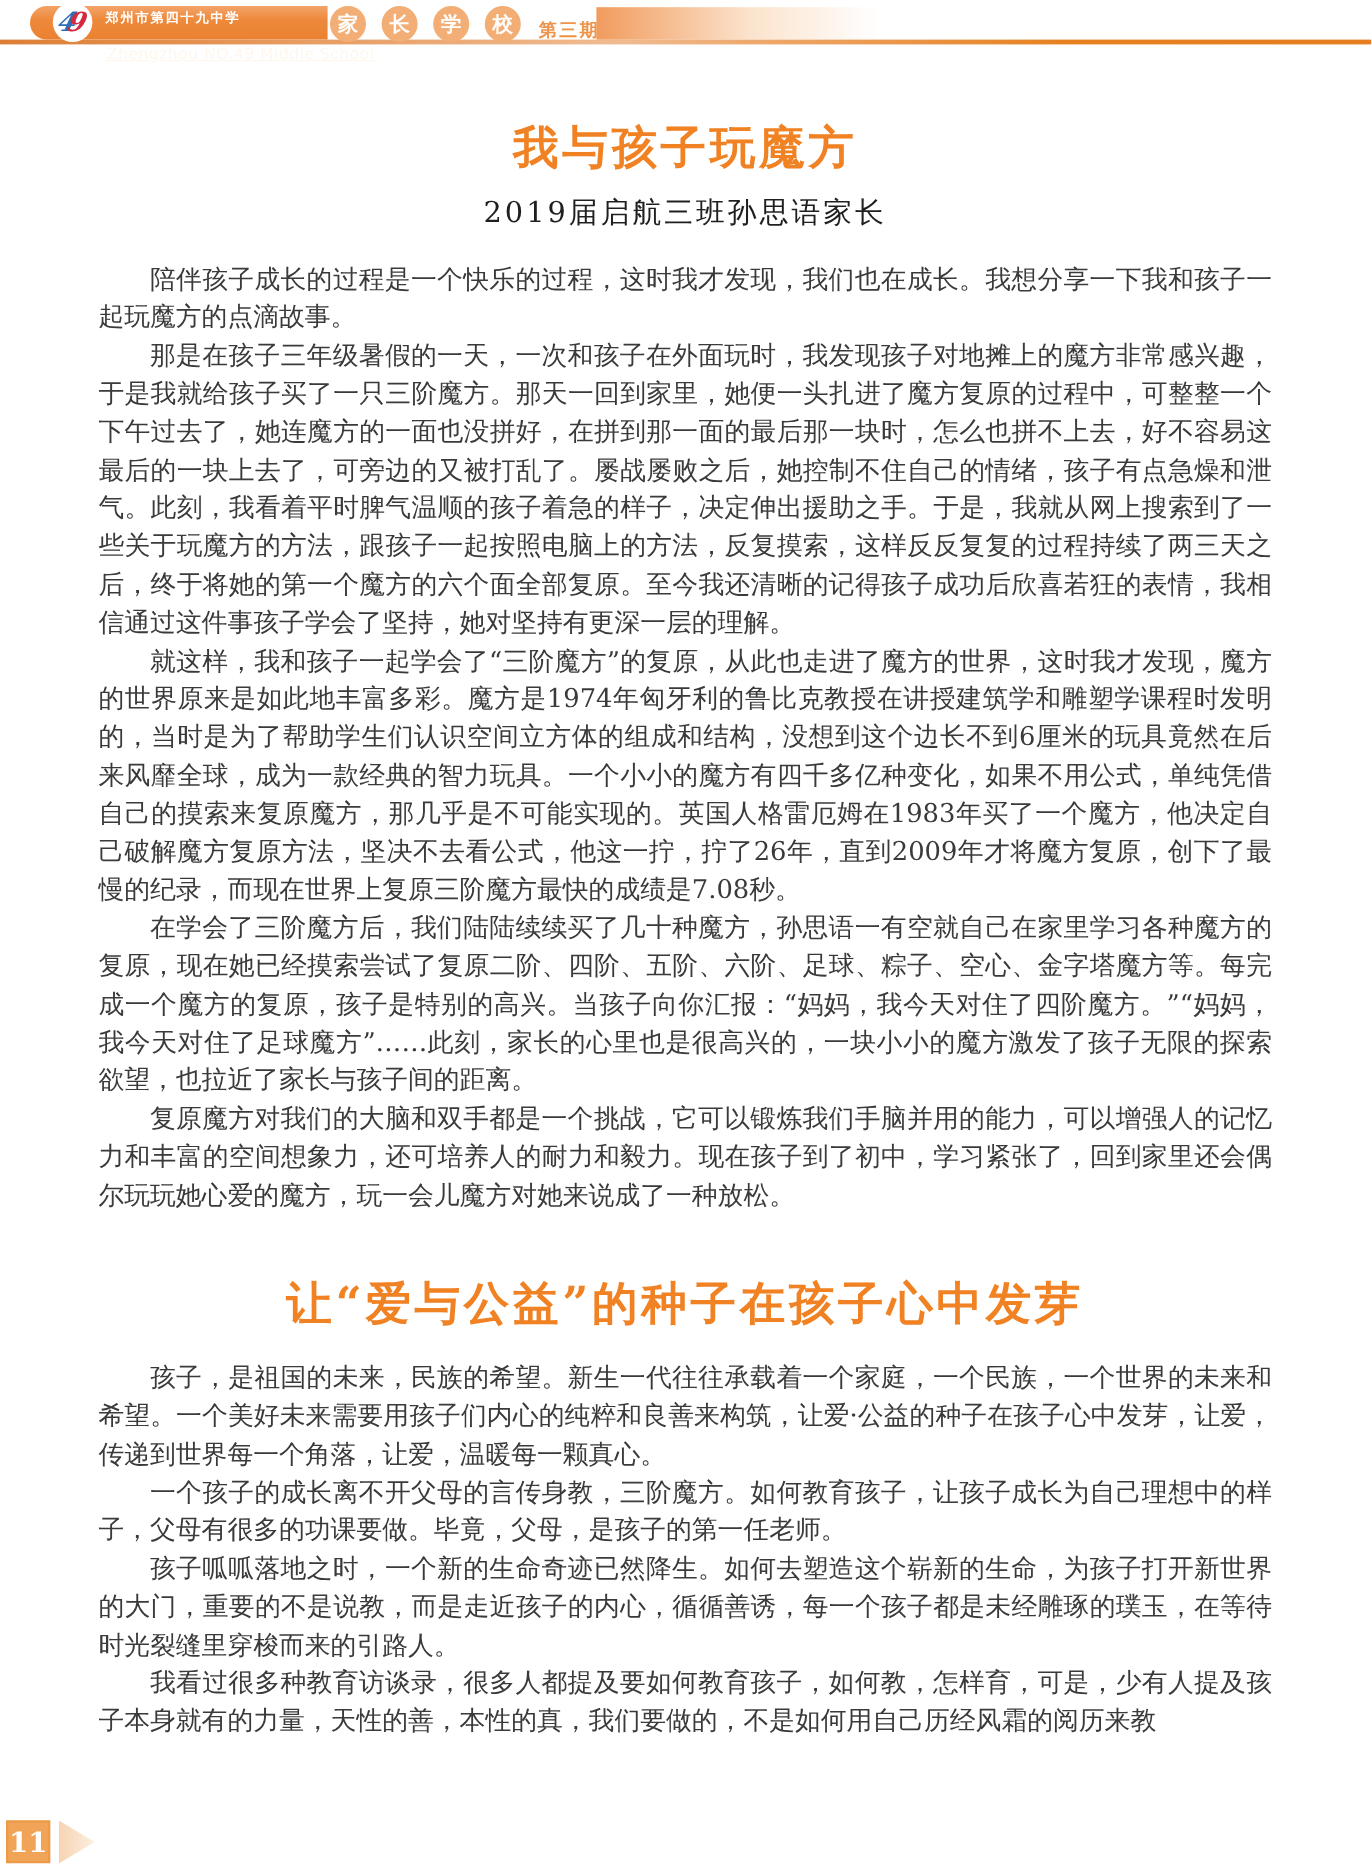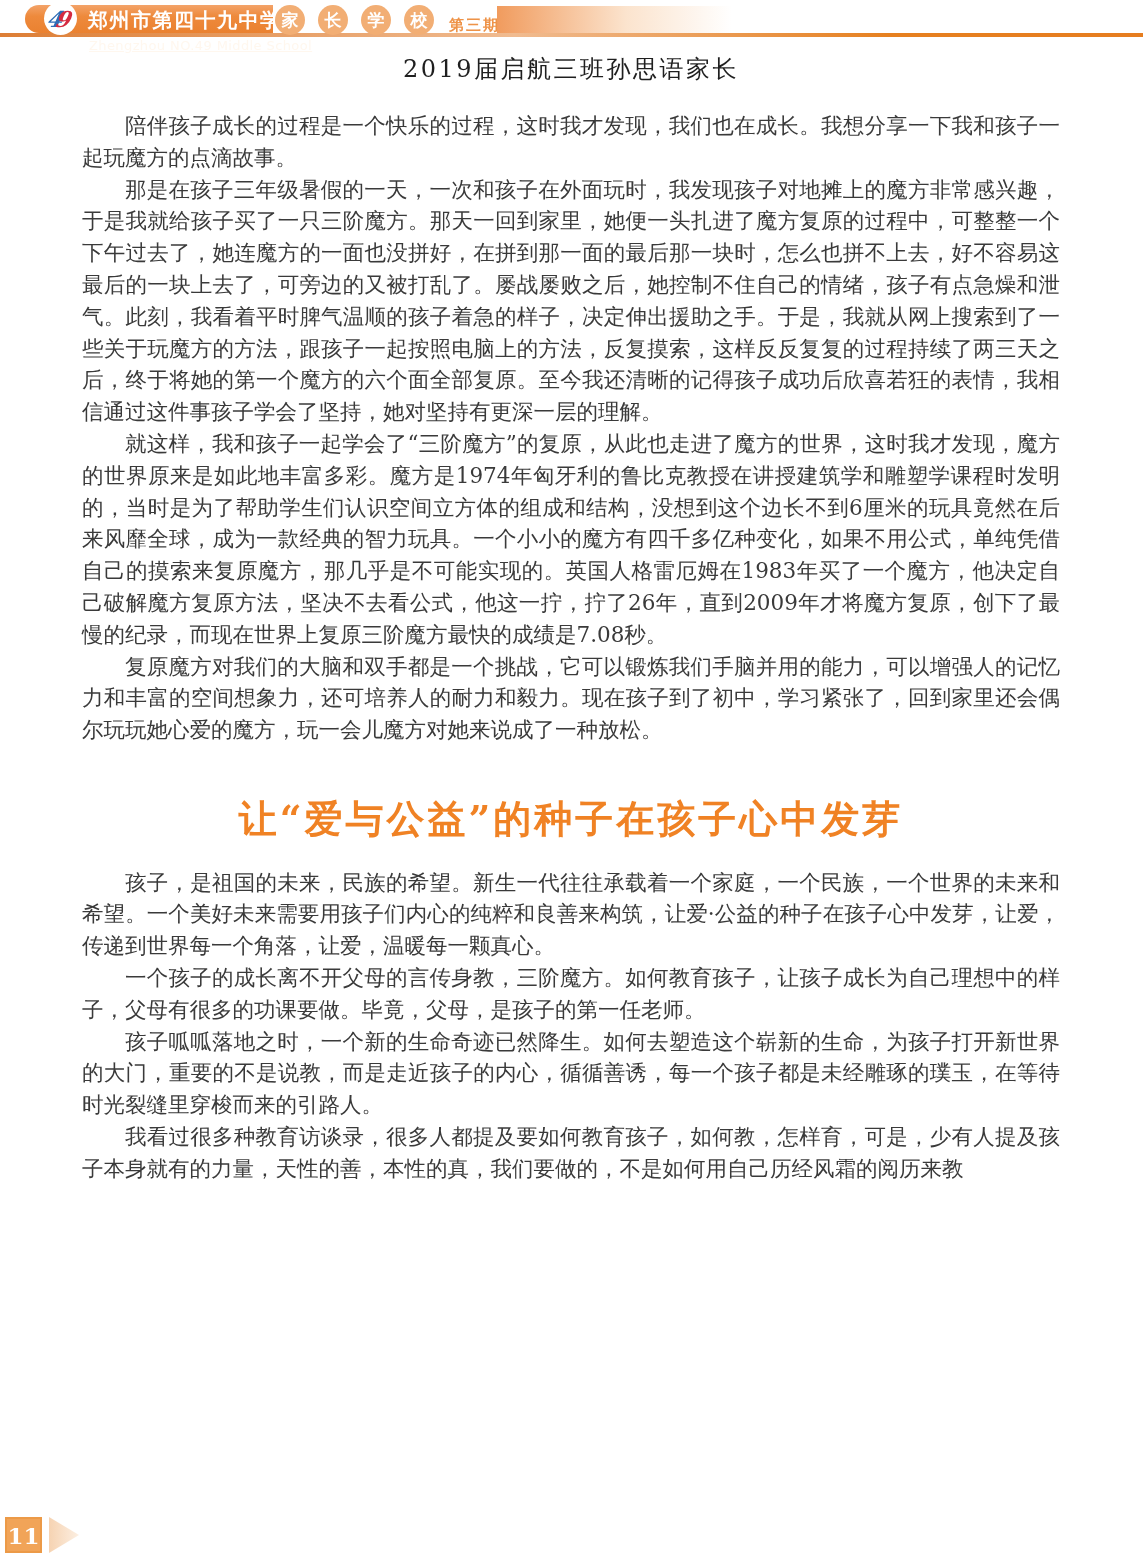--- a/index.html
+++ b/index.html
@@ -26,21 +26,21 @@
     position:absolute; left:44px; top:2px; width:33px; height:33px;
     background:#ffffff; border-radius:50%;
     display:flex; align-items:center; justify-content:center;
     font-style:italic; font-weight:bold; font-size:22px;
     font-family:"DejaVu Serif", serif;
   }
   .logo-digit-4 { color:#2f6db6; margin-right:-8px; transform:skewX(-14deg); }
   .logo-digit-9 { color:#d42a40; transform:skewX(-14deg); }
   .school-cn {
     position:absolute; left:88px; top:7px; color:#ffffff;
-    font-size:20px; font-weight:bold; letter-spacing:1.5px; white-space:nowrap;
+    font-size:11px; font-weight:bold; letter-spacing:1.5px; white-space:nowrap;
   }
   .school-en {
     position:absolute; left:89px; top:38px; color:rgba(255,246,236,0.9);
     font-size:13px; letter-spacing:0.4px; white-space:nowrap;
     font-family:"DejaVu Sans", sans-serif;
     text-decoration:underline;
   }
   .badges {
     position:absolute; left:275px; top:4px; height:32px;
     display:flex; gap:13px; align-items:center;
@@ -109,25 +109,27 @@
       <span class="badge">长</span>
       <span class="badge">学</span>
       <span class="badge">校</span>
       <span class="issue">第三期</span>
     </div>
   </header>
 
   <main class="content">
 
     <article>
+      <h1 class="article-title title-1">我与孩子玩魔方</h1>
       <div class="byline">2019届启航三班孙思语家长</div>
       <div class="body-text">
         <p>陪伴孩子成长的过程是一个快乐的过程，这时我才发现，我们也在成长。我想分享一下我和孩子一起玩魔方的点滴故事。</p>
         <p>那是在孩子三年级暑假的一天，一次和孩子在外面玩时，我发现孩子对地摊上的魔方非常感兴趣，于是我就给孩子买了一只三阶魔方。那天一回到家里，她便一头扎进了魔方复原的过程中，可整整一个下午过去了，她连魔方的一面也没拼好，在拼到那一面的最后那一块时，怎么也拼不上去，好不容易这最后的一块上去了，可旁边的又被打乱了。屡战屡败之后，她控制不住自己的情绪，孩子有点急燥和泄气。此刻，我看着平时脾气温顺的孩子着急的样子，决定伸出援助之手。于是，我就从网上搜索到了一些关于玩魔方的方法，跟孩子一起按照电脑上的方法，反复摸索，这样反反复复的过程持续了两三天之后，终于将她的第一个魔方的六个面全部复原。至今我还清晰的记得孩子成功后欣喜若狂的表情，我相信通过这件事孩子学会了坚持，她对坚持有更深一层的理解。</p>
         <p>就这样，我和孩子一起学会了“三阶魔方”的复原，从此也走进了魔方的世界，这时我才发现，魔方的世界原来是如此地丰富多彩。魔方是1974年匈牙利的鲁比克教授在讲授建筑学和雕塑学课程时发明的，当时是为了帮助学生们认识空间立方体的组成和结构，没想到这个边长不到6厘米的玩具竟然在后来风靡全球，成为一款经典的智力玩具。一个小小的魔方有四千多亿种变化，如果不用公式，单纯凭借自己的摸索来复原魔方，那几乎是不可能实现的。英国人格雷厄姆在1983年买了一个魔方，他决定自己破解魔方复原方法，坚决不去看公式，他这一拧，拧了26年，直到2009年才将魔方复原，创下了最慢的纪录，而现在世界上复原三阶魔方最快的成绩是7.08秒。</p>
+        <p>在学会了三阶魔方后，我们陆陆续续买了几十种魔方，孙思语一有空就自己在家里学习各种魔方的复原，现在她已经摸索尝试了复原二阶、四阶、五阶、六阶、足球、粽子、空心、金字塔魔方等。每完成一个魔方的复原，孩子是特别的高兴。当孩子向你汇报：“妈妈，我今天对住了四阶魔方。”“妈妈，我今天对住了足球魔方”……此刻，家长的心里也是很高兴的，一块小小的魔方激发了孩子无限的探索欲望，也拉近了家长与孩子间的距离。</p>
         <p>复原魔方对我们的大脑和双手都是一个挑战，它可以锻炼我们手脑并用的能力，可以增强人的记忆力和丰富的空间想象力，还可培养人的耐力和毅力。现在孩子到了初中，学习紧张了，回到家里还会偶尔玩玩她心爱的魔方，玩一会儿魔方对她来说成了一种放松。</p>
       </div>
     </article>
 
     <article>
       <h1 class="article-title title-2">让“爱与公益”的种子在孩子心中发芽</h1>
       <div class="body-text">
         <p>孩子，是祖国的未来，民族的希望。新生一代往往承载着一个家庭，一个民族，一个世界的未来和希望。一个美好未来需要用孩子们内心的纯粹和良善来构筑，让爱·公益的种子在孩子心中发芽，让爱，传递到世界每一个角落，让爱，温暖每一颗真心。</p>
         <p>一个孩子的成长离不开父母的言传身教，三阶魔方。如何教育孩子，让孩子成长为自己理想中的样子，父母有很多的功课要做。毕竟，父母，是孩子的第一任老师。</p>
         <p>孩子呱呱落地之时，一个新的生命奇迹已然降生。如何去塑造这个崭新的生命，为孩子打开新世界的大门，重要的不是说教，而是走近孩子的内心，循循善诱，每一个孩子都是未经雕琢的璞玉，在等待时光裂缝里穿梭而来的引路人。</p>

